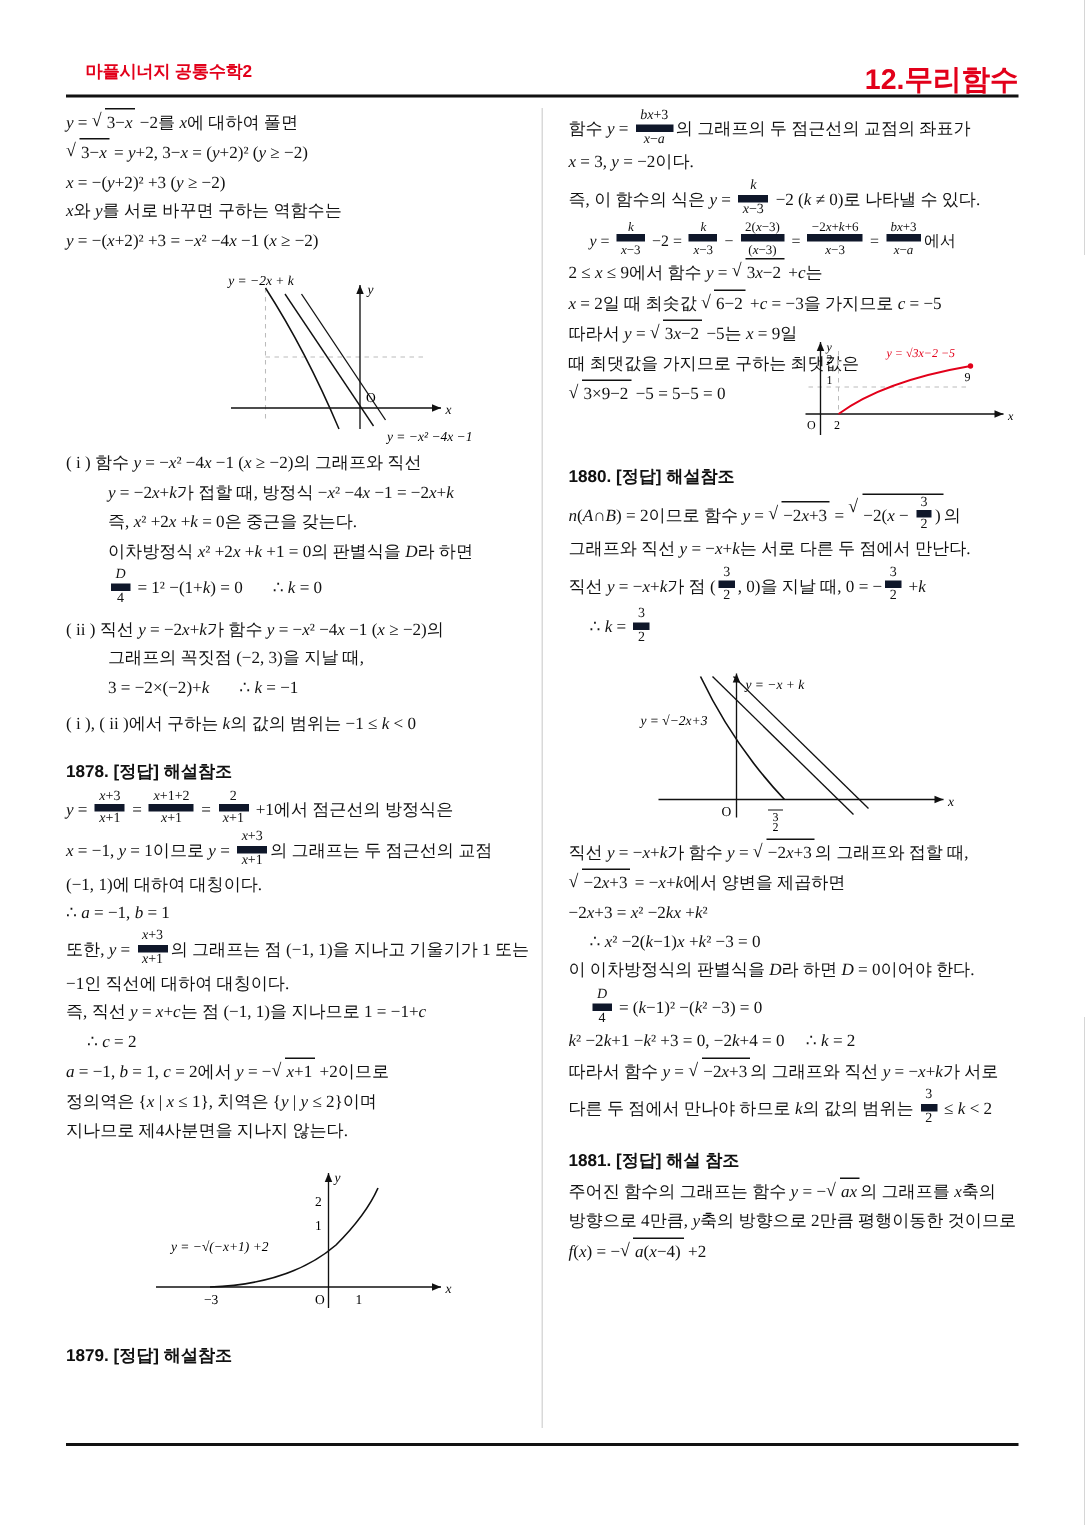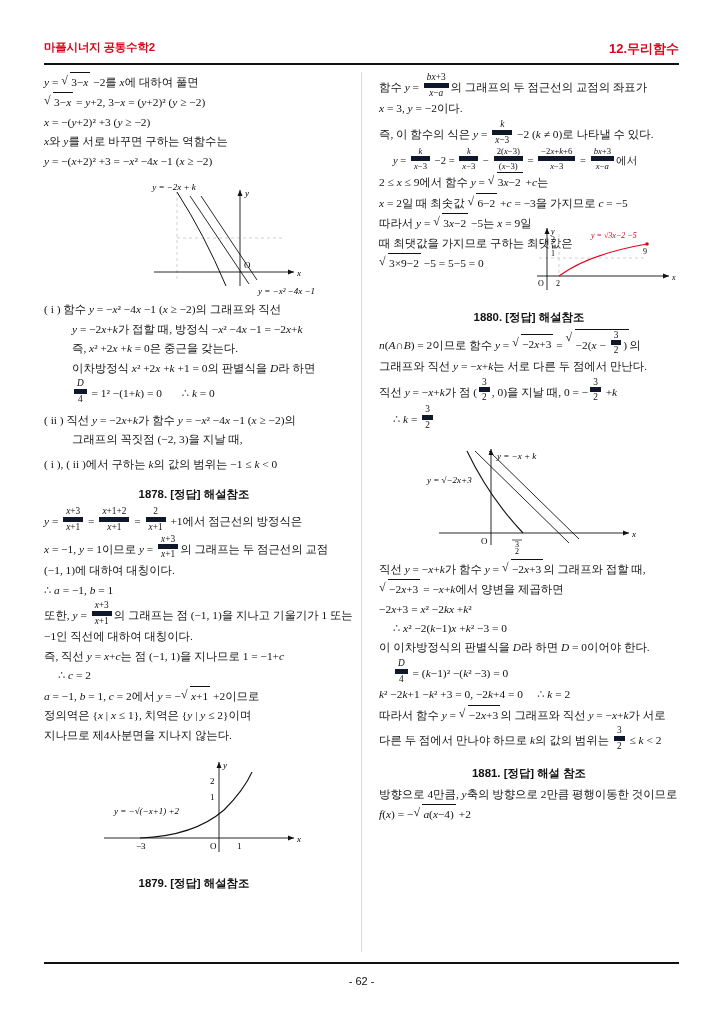--- a/index.html
+++ b/index.html
@@ -1,35 +1,35 @@
 <!DOCTYPE html>
 <html><head>
 <meta charset="utf-8">
 <style>
   html,body{margin:0;padding:0;background:#b8b8b8;}
   body{font-family:"Liberation Serif", serif;}
   .page{
     width:723px;height:1024px;background:#fff;position:relative;
     box-sizing:border-box;overflow:hidden;
   }
-  .hdr{position:absolute;left:44px;top:40px;right:44px;height:26px;text-decoration:underline;}
+  .hdr{position:absolute;left:57px;top:40px;right:44px;height:26px;text-decoration:underline;}
   .hdr-left{position:absolute;left:0;top:0;color:#e2001a;font-weight:bold;font-size:11.5px;font-family:"Liberation Sans",sans-serif;letter-spacing:-0.2px;}
-  .hdr-right{position:absolute;right:0;top:0;color:#e2001a;font-weight:bold;font-size:13px;font-family:"Liberation Sans",sans-serif;}
+  .hdr-right{position:absolute;right:0;top:0;color:#e2001a;font-weight:bold;font-size:19px;font-family:"Liberation Sans",sans-serif;}
   .rule{position:absolute;left:44px;right:44px;height:2px;background:#111;}
   .rule.top{top:63px;}
   .rule.bot{top:962px;}
   .cols{position:absolute;left:44px;top:72px;width:635px;height:880px;}
   .col{position:absolute;top:0;width:300px;}
   .col.left{left:0;}
   .col.right{left:335px;}
   .vdiv{position:absolute;left:317px;top:0;width:1px;height:880px;background:#d9d9d9;}
   .ln{font-size:11.4px;line-height:1.62;color:#111;margin:0 0 1px 0;white-space:nowrap;}
   .ind1{padding-left:14px;}
   .ind2{padding-left:28px;}
-  .qnum{font-size:11.4px;font-weight:bold;color:#111;margin-top:14px;margin-bottom:4px;font-family:"Liberation Sans",sans-serif;text-align:center;}
+  .qnum{font-size:11.4px;font-weight:bold;color:#111;margin-top:14px;margin-bottom:4px;font-family:"Liberation Sans",sans-serif;}
   .gap-s{height:5px;}
   .fr{display:inline-block;vertical-align:-0.55em;text-align:center;font-size:0.82em;line-height:1.15;margin:0 2px;}
   .fr .nm{display:block;border-bottom:5px solid #0f172a;padding:0 3px;}
   .fr .dn{display:block;padding:0 3px;}
   .sq{display:inline-block;position:relative;padding-left:9px;}
   .sq:before{content:"√";position:absolute;left:0;top:-1px;font-size:1.05em;}
   .sq .rad{border-top:1px solid #111;padding:0 2px 0 1px;display:inline-block;}
   .it{font-style:italic;}
   svg{display:block;}
   .figwrap{margin:6px 0 4px 0;}
@@ -103,20 +103,23 @@
       <div class="ln ind2">
         <span class="fr"><span class="nm"><span class="it">D</span></span><span class="dn">4</span></span> = 1² −(1+<span class="it">k</span>) = 0&nbsp;&nbsp;&nbsp;&nbsp;&nbsp;&nbsp; ∴ <span class="it">k</span> = 0
       </div>
 
       <div class="gap-s"></div>
       <div class="ln">
         ( ii ) 직선 <span class="it">y</span> = −2<span class="it">x</span>+<span class="it">k</span>가 함수 <span class="it">y</span> = −<span class="it">x</span>² −4<span class="it">x</span> −1 (<span class="it">x</span> ≥ −2)의
       </div>
       <div class="ln ind2">
         그래프의 꼭짓점 (−2, 3)을 지날 때,
+      </div>
+      <div class="ln ind2">
+        3 = −2×(−2)+<span class="it">k</span>&nbsp;&nbsp;&nbsp;&nbsp;&nbsp;&nbsp; ∴ <span class="it">k</span> = −1
       </div>
       <div class="gap-s"></div>
       <div class="ln">
         ( i ), ( ii )에서 구하는 <span class="it">k</span>의 값의 범위는 −1 ≤ <span class="it">k</span> &lt; 0
       </div>
 
       <div class="qnum">1878. [정답] 해설참조</div>
 
       <div class="ln">
         <span class="it">y</span> = <span class="fr"><span class="nm"><span class="it">x</span>+3</span><span class="dn"><span class="it">x</span>+1</span></span> = <span class="fr"><span class="nm"><span class="it">x</span>+1+2</span><span class="dn"><span class="it">x</span>+1</span></span> = <span class="fr"><span class="nm">2</span><span class="dn"><span class="it">x</span>+1</span></span> +1에서 점근선의 방정식은
@@ -285,23 +288,25 @@
       <div class="ln">
         따라서 함수 <span class="it">y</span> = <span class="sq"><span class="rad">−2<span class="it">x</span>+3</span></span>의 그래프와 직선 <span class="it">y</span> = −<span class="it">x</span>+<span class="it">k</span>가 서로
       </div>
       <div class="ln">
         다른 두 점에서 만나야 하므로 <span class="it">k</span>의 값의 범위는 <span class="fr"><span class="nm">3</span><span class="dn">2</span></span> ≤ <span class="it">k</span> &lt; 2
       </div>
 
       <div class="qnum">1881. [정답] 해설 참조</div>
 
       <div class="ln">
+        주어진 함수의 그래프는 함수 <span class="it">y</span> = −<span class="sq"><span class="rad"><span class="it">ax</span></span></span>의 그래프를 <span class="it">x</span>축의
+      </div>
+      <div class="ln">
         방향으로 4만큼, <span class="it">y</span>축의 방향으로 2만큼 평행이동한 것이므로
       </div>
       <div class="ln">
         <span class="it">f</span>(<span class="it">x</span>) = −<span class="sq"><span class="rad"><span class="it">a</span>(<span class="it">x</span>−4)</span></span> +2
       </div>
     </div>
   </div>
 
   <div class="rule bot"></div>
-  <div class="footer">- 62 -</div>
 </div>
 
 </body></html>

